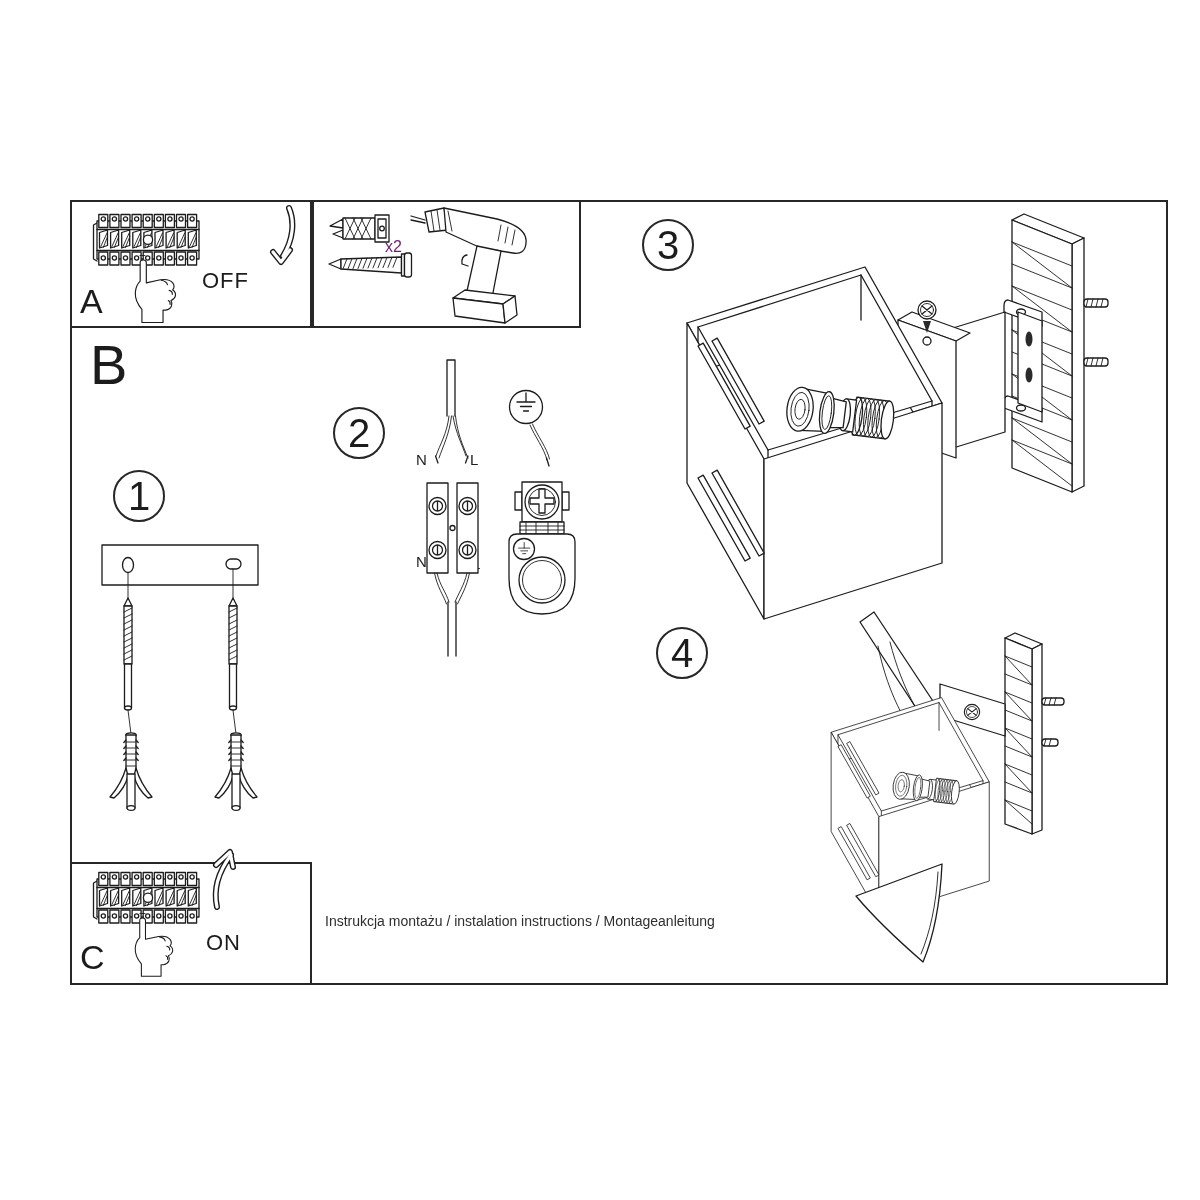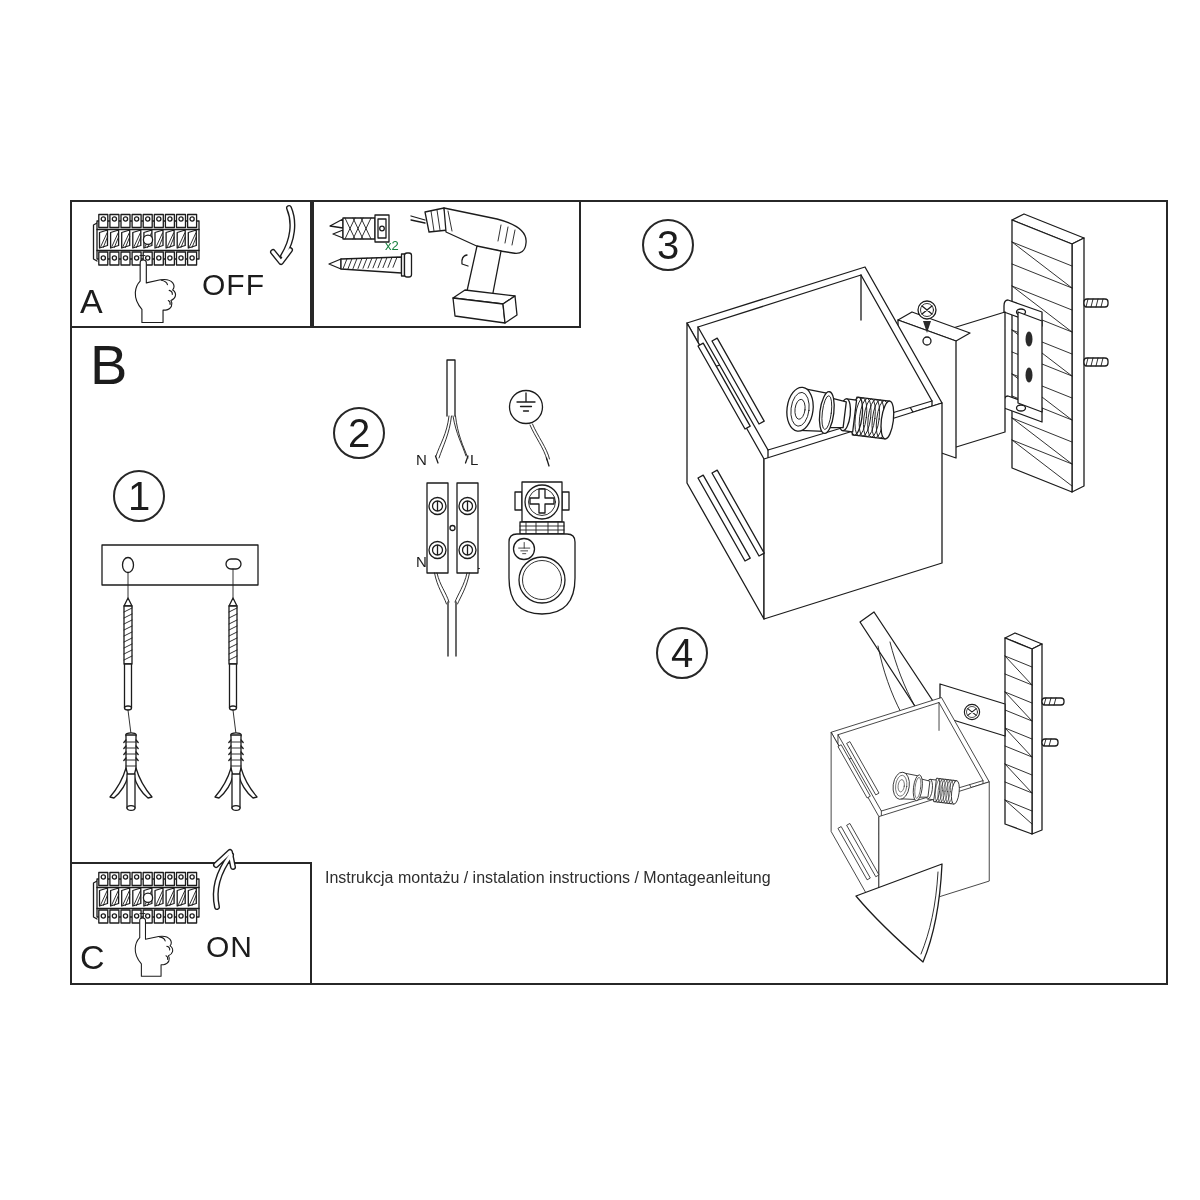--- a/index.html
+++ b/index.html
@@ -2,27 +2,27 @@
 <html><head>
 <meta charset="utf-8">
 <style>
   html,body{margin:0;padding:0;background:#fff;}
   .sheet{position:relative;width:1200px;height:1200px;background:#ffffff;
          font-family:"Liberation Sans","DejaVu Sans",sans-serif;color:#1c1c1c;overflow:hidden;}
   .abs{position:absolute;}
   .box{position:absolute;border:2px solid #272727;background:transparent;box-sizing:border-box;}
   .big-letter{position:absolute;font-size:34px;color:#1c1c1c;}
   .section-letter{position:absolute;font-size:56px;color:#1c1c1c;}
-  .action-word{position:absolute;font-size:30px;color:#1c1c1c;letter-spacing:1px;}
-  .qty{position:absolute;font-size:13px;color:#15803d;}
+  .action-word{position:absolute;font-size:22px;color:#1c1c1c;letter-spacing:1px;}
+  .qty{position:absolute;font-size:16px;color:#701a75;}
   .stepnum{position:absolute;width:52px;height:52px;border:2px solid #272727;border-radius:50%;
            box-sizing:border-box;display:flex;align-items:center;justify-content:center;
            font-size:40px;color:#1c1c1c;background:#fff;}
   .wire-label{position:absolute;font-size:15px;color:#1c1c1c;}
-  .footer{position:absolute;left:325px;top:867px;font-size:16px;line-height:21px;color:#2e2e2e;}
+  .footer{position:absolute;left:325px;top:911px;font-size:14px;line-height:21px;color:#2e2e2e;}
   svg{position:absolute;overflow:visible;}
   .ln{fill:none;stroke:#1c1c1c;stroke-width:1.3;stroke-linecap:round;stroke-linejoin:round;}
   .th{fill:none;stroke:#1c1c1c;stroke-width:0.9;stroke-linecap:round;}
   .fw{fill:#ffffff;stroke:#1c1c1c;stroke-width:1.3;stroke-linejoin:round;}
   .fd{fill:#2a2a2a;stroke:none;}
   .arrA{fill:none;stroke:#1c1c1c;stroke-width:6;stroke-linecap:round;stroke-linejoin:round;}
   .arrB{fill:none;stroke:#ffffff;stroke-width:3.2;stroke-linecap:round;stroke-linejoin:round;}
 </style>
 </head>
 <body>

